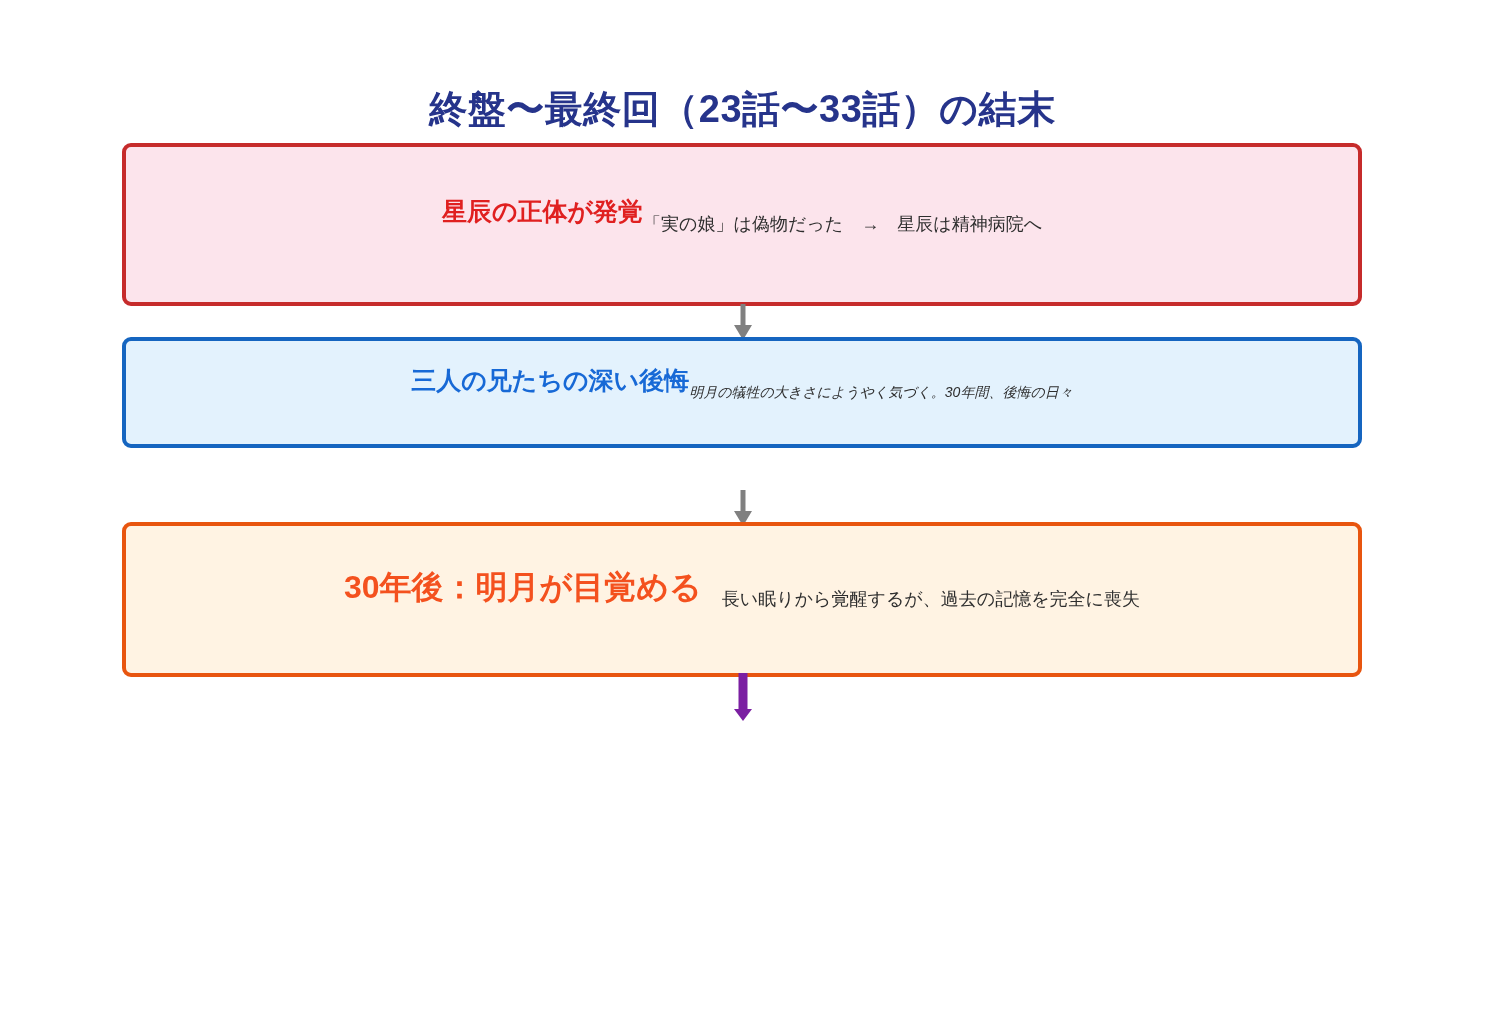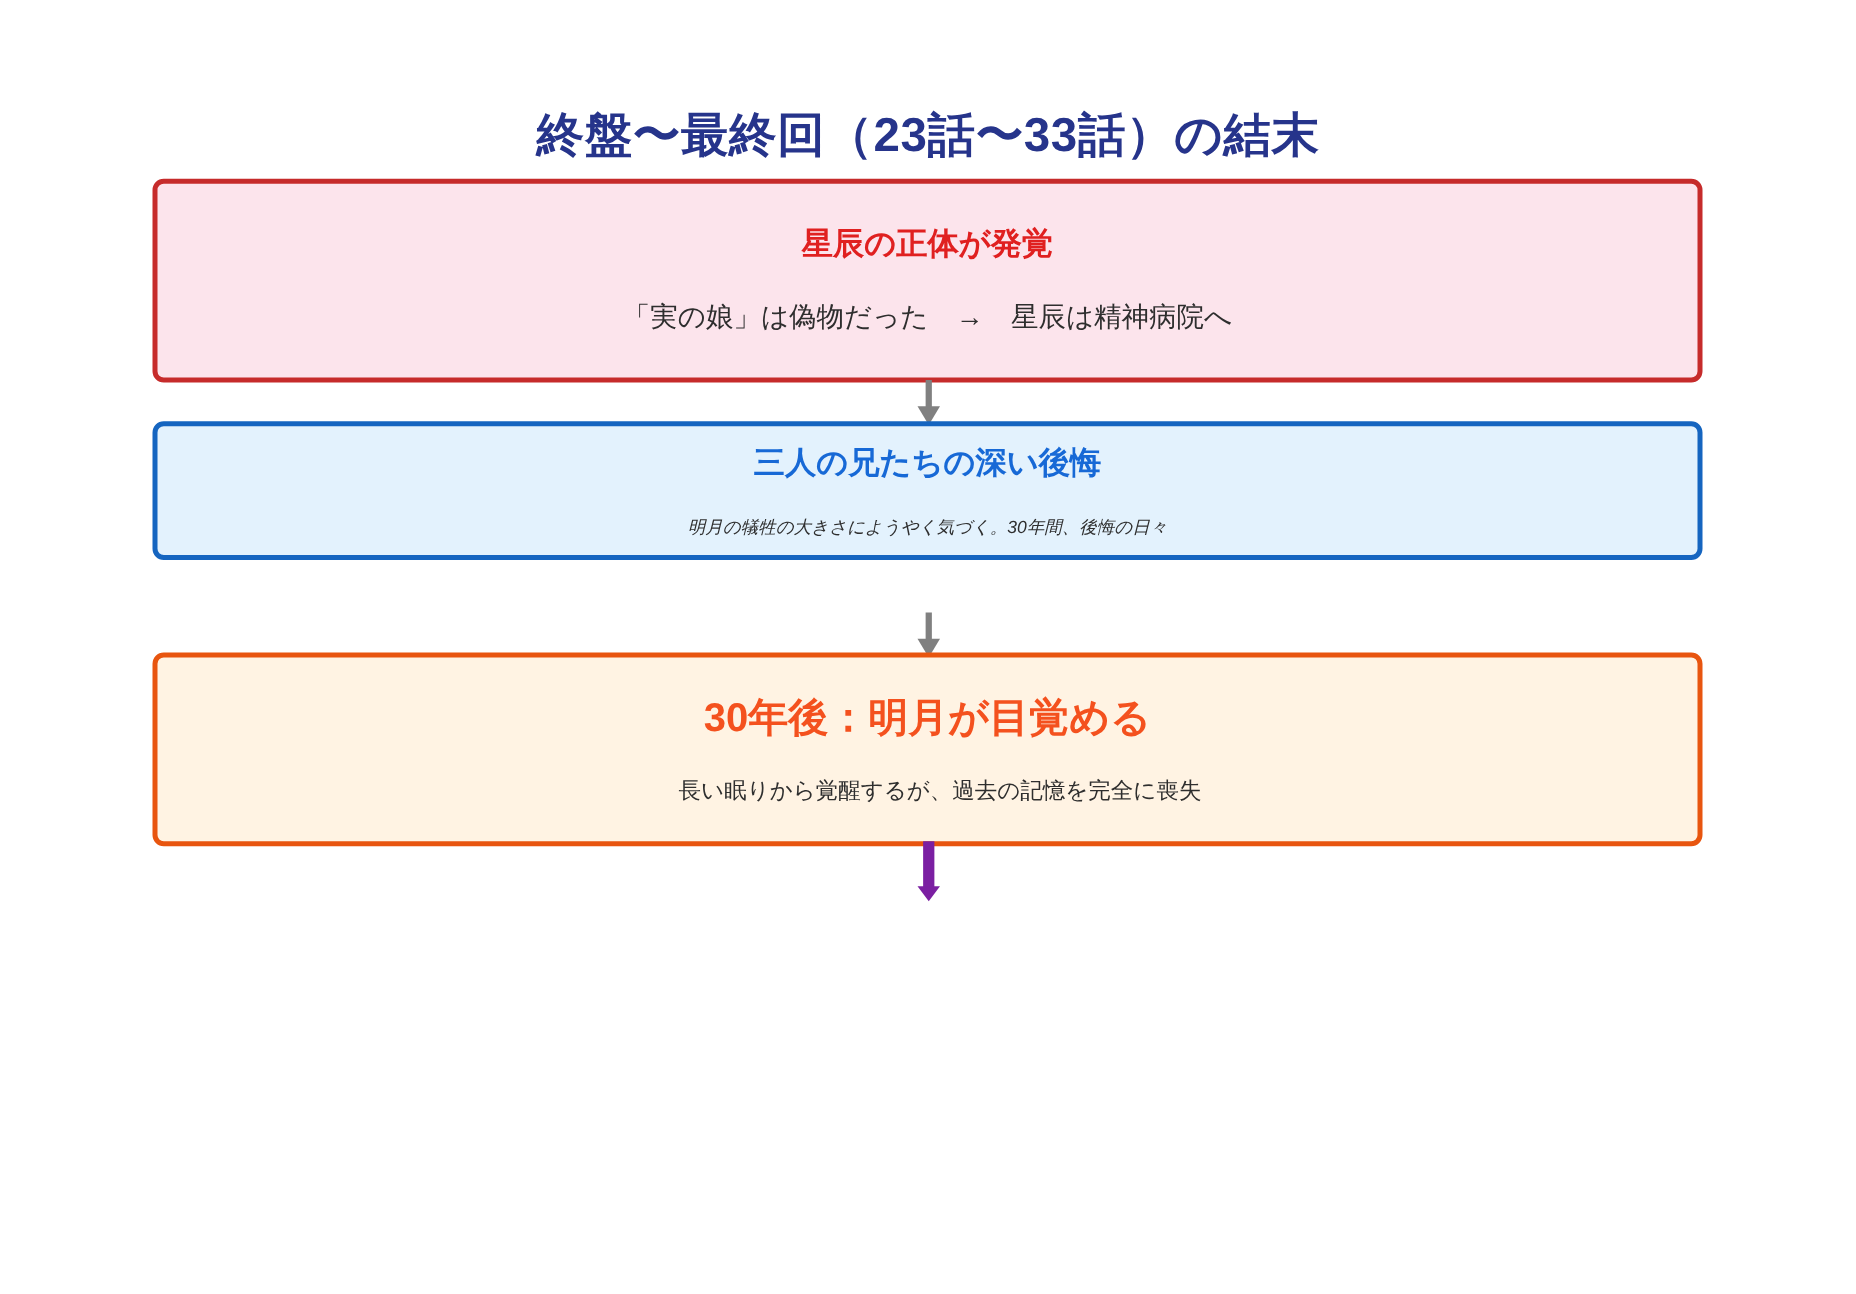--- a/index.html
+++ b/index.html
@@ -31,21 +31,21 @@
     line-height: 1.25;
     white-space: nowrap;
     margin-top: 48px;
   }
 
   
   .node {
     position: absolute;
     border-style: solid;
     display: flex;
-    flex-direction: column;
+    flex-direction: row;
     align-items: center;
     justify-content: center;
   }
   .node-title {
     font-weight: 700;
     line-height: 1.3;
     text-align: center;
     white-space: nowrap;
   }
   .node-sub {
@@ -62,21 +62,21 @@
     border-color: #c62b2b;
     border-width: 4px;
     border-radius: 9px;
   }
   #node-reveal .node-title {
     font-size: 25px;
     color: #e02020;
     margin-bottom: 26px;
   }
   #node-reveal .node-sub {
-    font-size: 22px;
+    font-size: 18px;
     color: #2e2e2e;
     font-family: Liberation Serif, serif;
   }
 
   
   #node-regret {
     left: 122px; top: 337px;
     width: 1240px; height: 111px;
     background: #e3f2fd;
     border-color: #1565c0;

